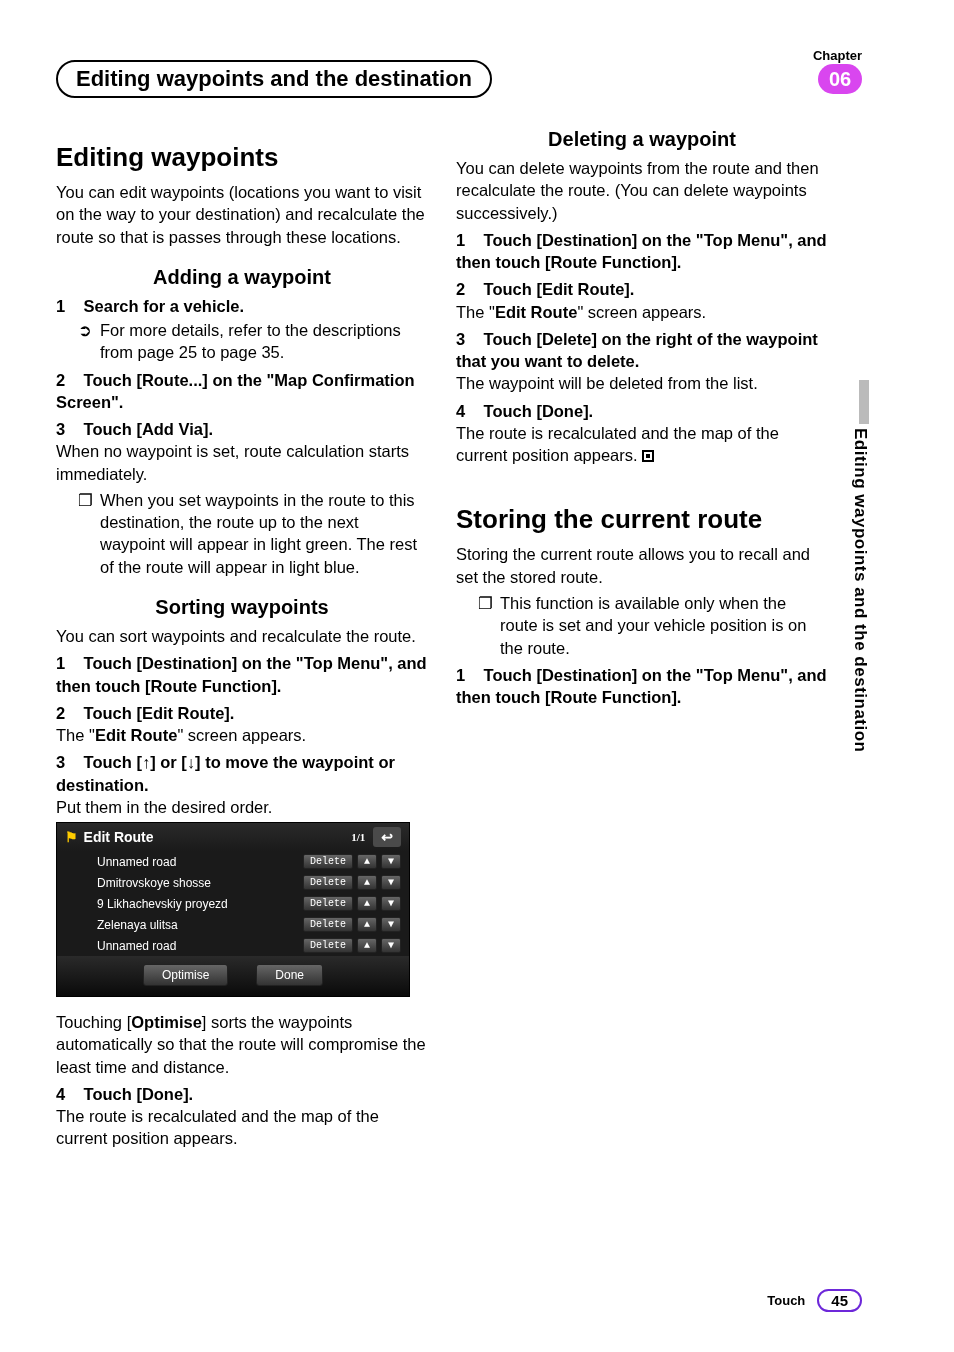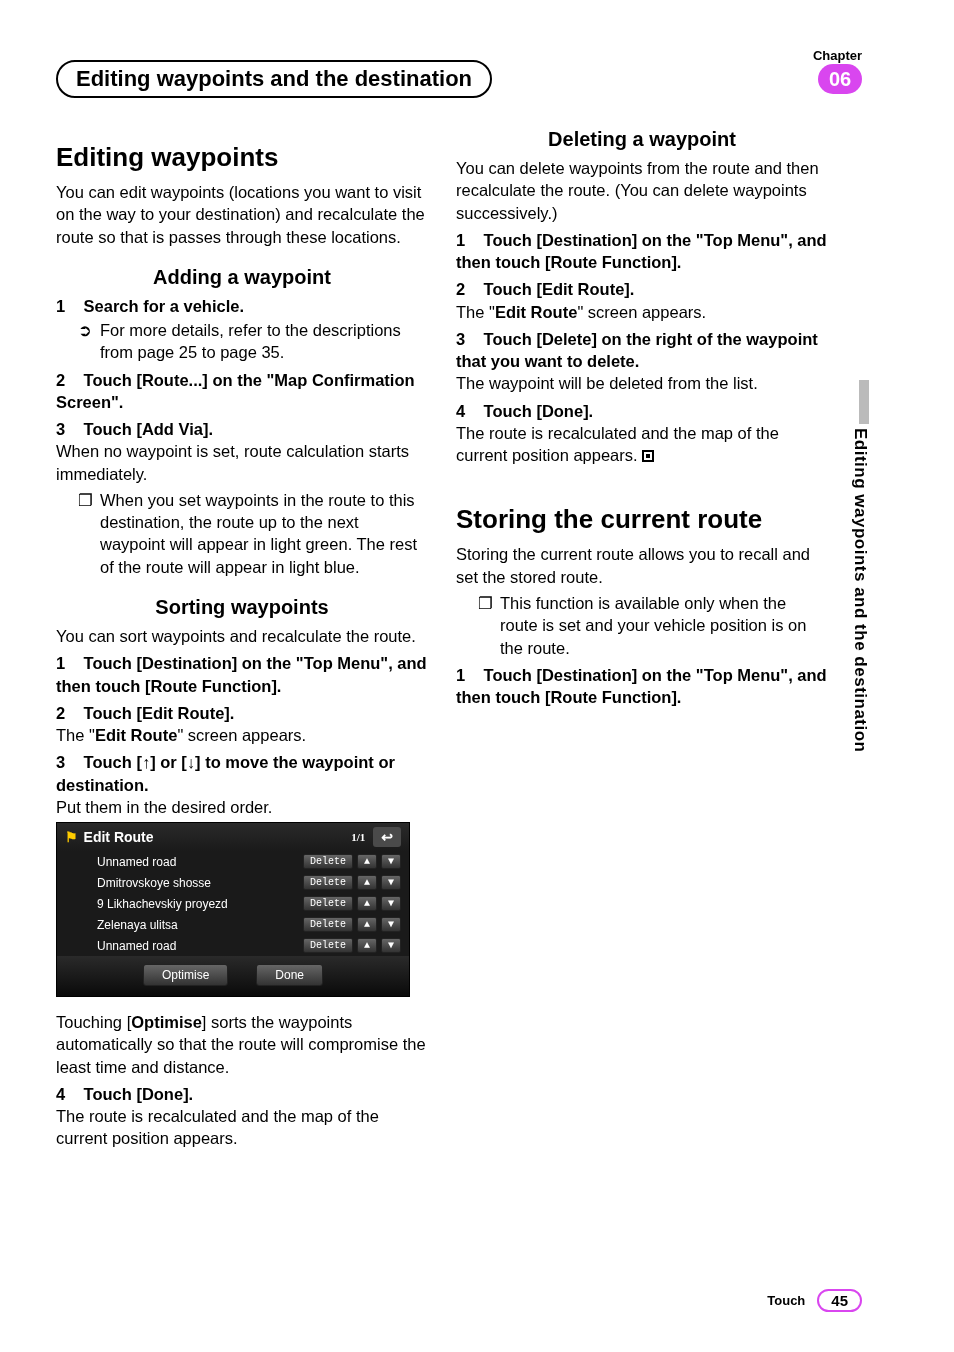--- a/index.html
+++ b/index.html
@@ -30,21 +30,21 @@
   .ui-row .name { flex: 1; font-size: 12px; }
   .ui-row .btn { background: linear-gradient(#666,#333); border: 1px solid #222; border-radius: 2px; font-size: 10px; padding: 1px 6px; margin-left: 4px; color: #fff; font-family: Liberation Mono, monospace; }
   .ui-row .arrow-btn { width: 20px; text-align: center; padding: 1px 0; }
   .ui-footer { display: flex; justify-content: center; gap: 28px; padding: 8px 0 10px 0; background: linear-gradient(#2a2a2a,#0a0a0a); }
   .ui-footer .fbtn { background: linear-gradient(#666,#333); border: 1px solid #222; border-radius: 3px; font-size: 12px; padding: 3px 18px; color: #fff; }
   .side-tab { position: absolute; right: 40px; top: 380px; width: 28px; }
   .side-tab-gray { width: 10px; height: 44px; background: #bbb; margin-left: 9px; margin-bottom: 4px; }
   .side-tab-text { writing-mode: vertical-rl; font-size: 17px; font-weight: 900; letter-spacing: 0.5px; }
   .footer { position: absolute; bottom: 40px; right: 56px; display: flex; align-items: center; gap: 12px; }
   .footer .lang { font-size: 13px; font-weight: bold; }
-  .footer .pagenum { border: 2px solid #d946ef; border-radius: 14px; padding: 1px 12px; font-size: 15px; font-weight: bold; }
+  .footer .pagenum { border: 2px solid #6d28d9; border-radius: 14px; padding: 1px 12px; font-size: 15px; font-weight: bold; }
   .up-arrow-inline, .down-arrow-inline { font-weight: 900; }
   .end-square { display: inline-block; border: 2px solid #000; width: 12px; height: 12px; position: relative; top: 1px; }
   .end-square::after { content: ""; position: absolute; left: 2px; top: 2px; width: 4px; height: 4px; background: #000; }
 </style>
 </head>
 <body>
 
 <div class="page">
   <div class="chapter-label">Chapter</div>
   <div class="chapter-badge">06</div>

